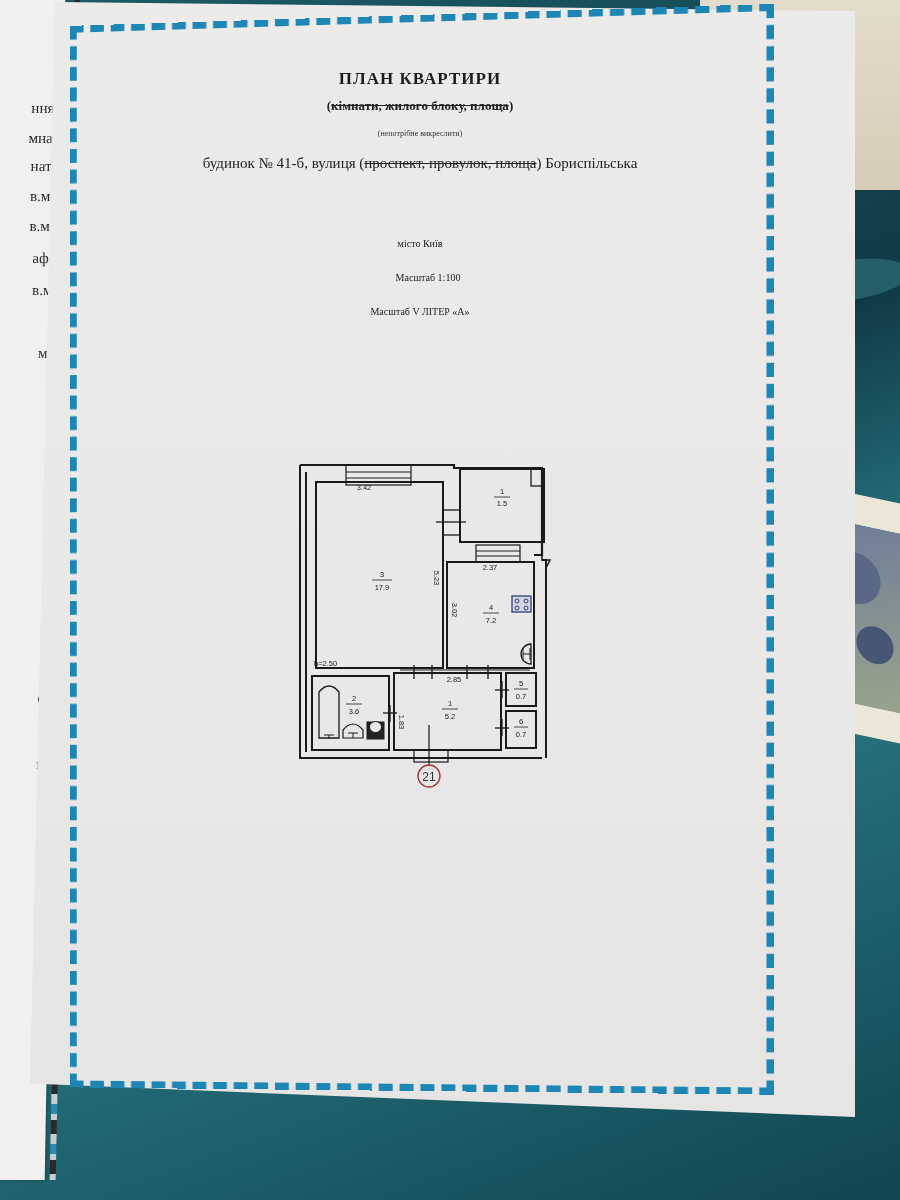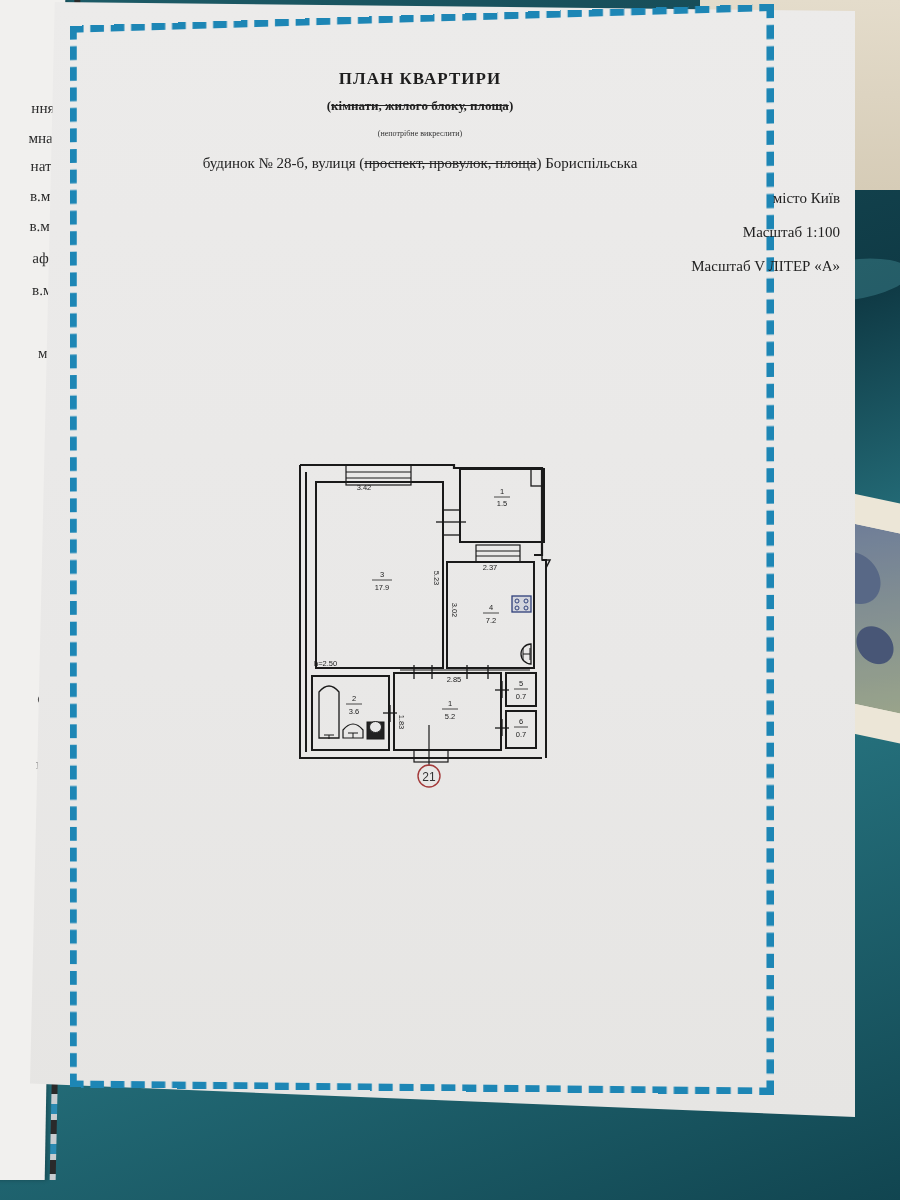--- a/index.html
+++ b/index.html
@@ -70,24 +70,24 @@
     .note {
       position:absolute; top:116px; left:0; width:840px; text-align:center;
       font-size:8px; color:#333;margin-top:13px;
     }
     .addr {
       position:absolute; top:155px; left:0; width:840px; text-align:center;
       font-size:15px; color:#222;
     }
     .addr .strike { text-decoration:line-through; }
     .city, .scale, .floor {
-      position:absolute; left:0; width:840px; text-align:right; font-size:15px; color:#222;
+      position:absolute; left:0; width:840px; text-align:center; font-size:10px; color:#222;margin-top:48px;
     }
     .city { top:190px; }
-    .scale { top:224px; left:0; }
+    .scale { top:224px; left:8px; }
     .floor { top:258px; }
     .plan {
       position:absolute; left:294px; top:460px; width:262px; height:332px;
     }
     .watermark {
       position:absolute; left:340px; top:545px; width:220px; text-align:center;
       color:rgba(180,180,180,0.45); font-family:"Liberation Sans", sans-serif;
       pointer-events:none;
     }
     .watermark .big { font-size:52px; font-weight:bold; letter-spacing:3px; line-height:52px; }
@@ -119,21 +119,21 @@
   <div class="line" style="top:856px">,</div>
 </div>
 <div class="back-border"></div>
 
 <div class="page"></div>
 <div class="frame"></div>
 
 <div class="title">ПЛАН КВАРТИРИ</div>
 <div class="struck-row">(<span class="strike">кімнати, жилого блоку, площа</span>)</div>
 <div class="note">(непотрібне викреслити)</div>
-<div class="addr"><span>будинок № 28-б, вулиця (</span><span class="strike">проспект, провулок, площа</span><span>) Бориспільська</span></div>
+<div class="addr"><span>будинок № 41-б, вулиця (</span><span class="strike">проспект, провулок, площа</span><span>) Бориспільська</span></div>
 <div class="city">місто Київ</div>
 <div class="scale">Масштаб 1:100</div>
 <div class="floor">Масштаб  V   ЛІТЕР «А»</div>
 
 <svg class="plan" viewBox="0 0 262 332" xmlns="http://www.w3.org/2000/svg" font-family="Liberation Sans, sans-serif" fill="none" stroke="#1a1a1a">
 
   <path d="M6 5 L160 5 L160 8 L248 8 L248 95 L240 95" stroke-width="2.2"></path>
   <path d="M12 12 L12 292 M6 5 L6 298 L248 298" stroke-width="2"></path>
   <path d="M248 100 L252 100 L252 298" stroke-width="2"></path>
   <path d="M240 95 L248 95 L248 100 L256 100 L252 108" stroke-width="1.5"></path>

